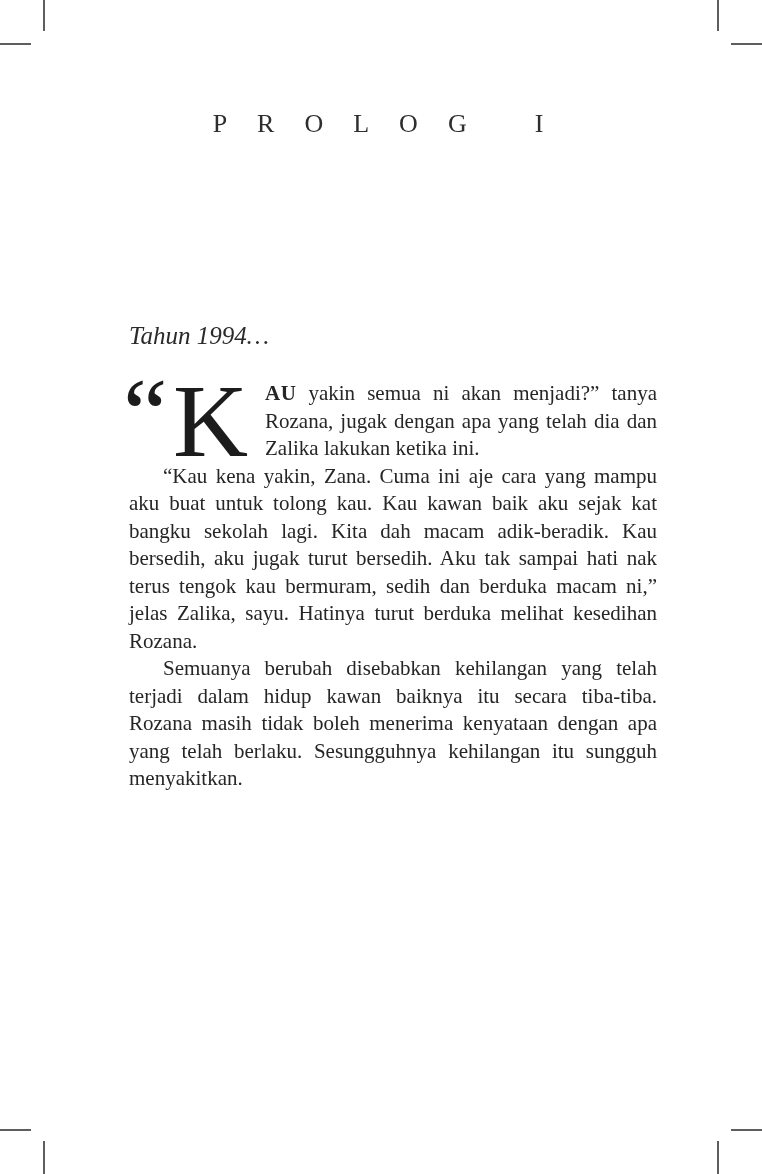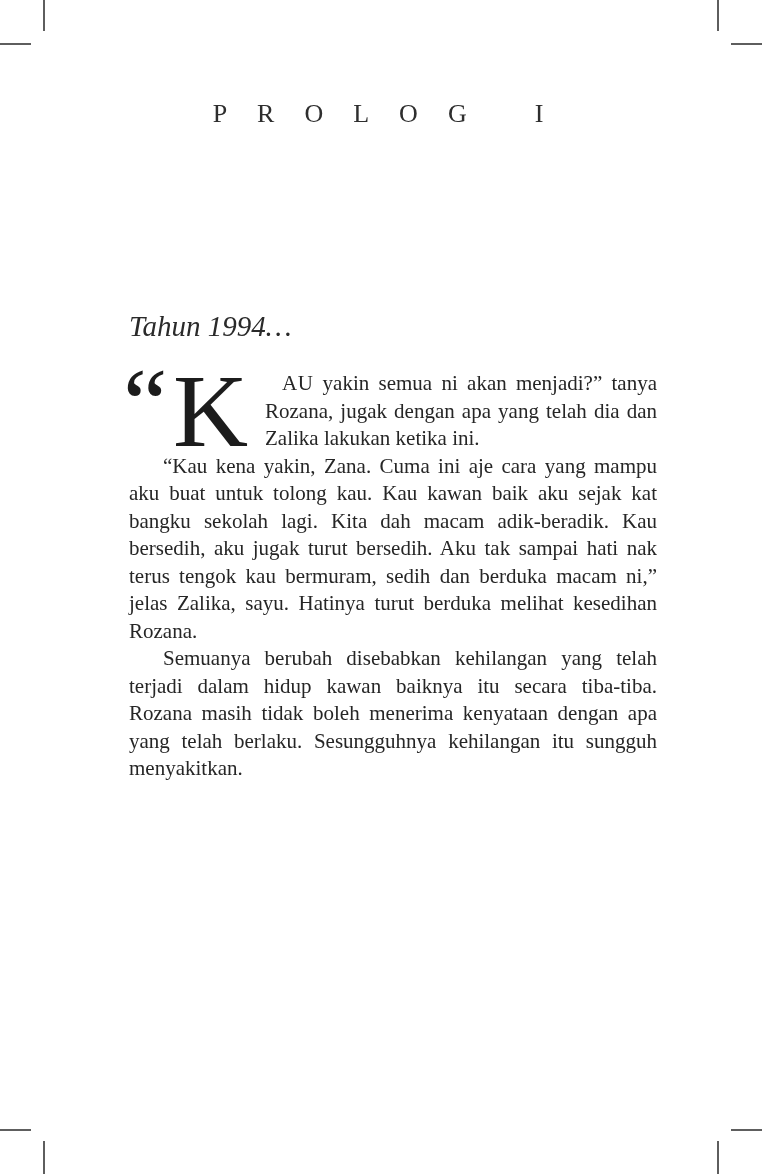--- a/index.html
+++ b/index.html
@@ -21,41 +21,41 @@
   .mark.tr-v { left: 717px; top: 0;       width: 2px;  height: 31px; }
   .mark.tr-h { left: 731px; top: 43px;    width: 31px; height: 2px;  }
   .mark.bl-h { left: 0;     top: 1129px;  width: 31px; height: 2px;  }
   .mark.bl-v { left: 43px;  top: 1141px;  width: 2px;  height: 33px; }
   .mark.br-h { left: 731px; top: 1129px;  width: 31px; height: 2px;  }
   .mark.br-v { left: 717px; top: 1141px;  width: 2px;  height: 33px; }
 
   .content {
     position: absolute;
     left: 129px;
-    top: 6px;
+    top: 16px;
     width: 528px;
   }
 
   h1.title {
     margin: 93px 0 0 0;
     display: flex;
     justify-content: center;
     align-items: baseline;
     font-weight: normal;
     font-size: 26px;
     line-height: 30px;
     letter-spacing: 30px;
     color: #2e2e2e;
   }
   h1.title .numeral { margin-left: 38px; }
 
   .dateline {
     margin: 182px 0 0 0;
     font-style: italic;
-    font-size: 29px;
+    font-size: 25px;
     line-height: 30px;
     color: #2a2a2a;
   }
 
   .bodytext {
     margin-top: 29px;
     font-size: 21px;
     line-height: 27.5px;
     text-align: justify;
     color: #262626;
@@ -79,21 +79,21 @@
     color: #1c1c1c;
   }
   .dc-letter {
     position: absolute;
     left: 44px;
     top: -11px;
     font-size: 104px;
     line-height: 1;
     color: #1c1c1c;
   }
-  b.lead { font-weight: normal; letter-spacing: 0.5px; margin-left: 17px; }
+  b.lead { font-weight: bold; letter-spacing: 0.5px; }
 </style>
 </head>
 <body>
 
 <div class="page">
 
   <div class="mark tl-v"></div>
   <div class="mark tl-h"></div>
   <div class="mark tr-v"></div>
   <div class="mark tr-h"></div>

